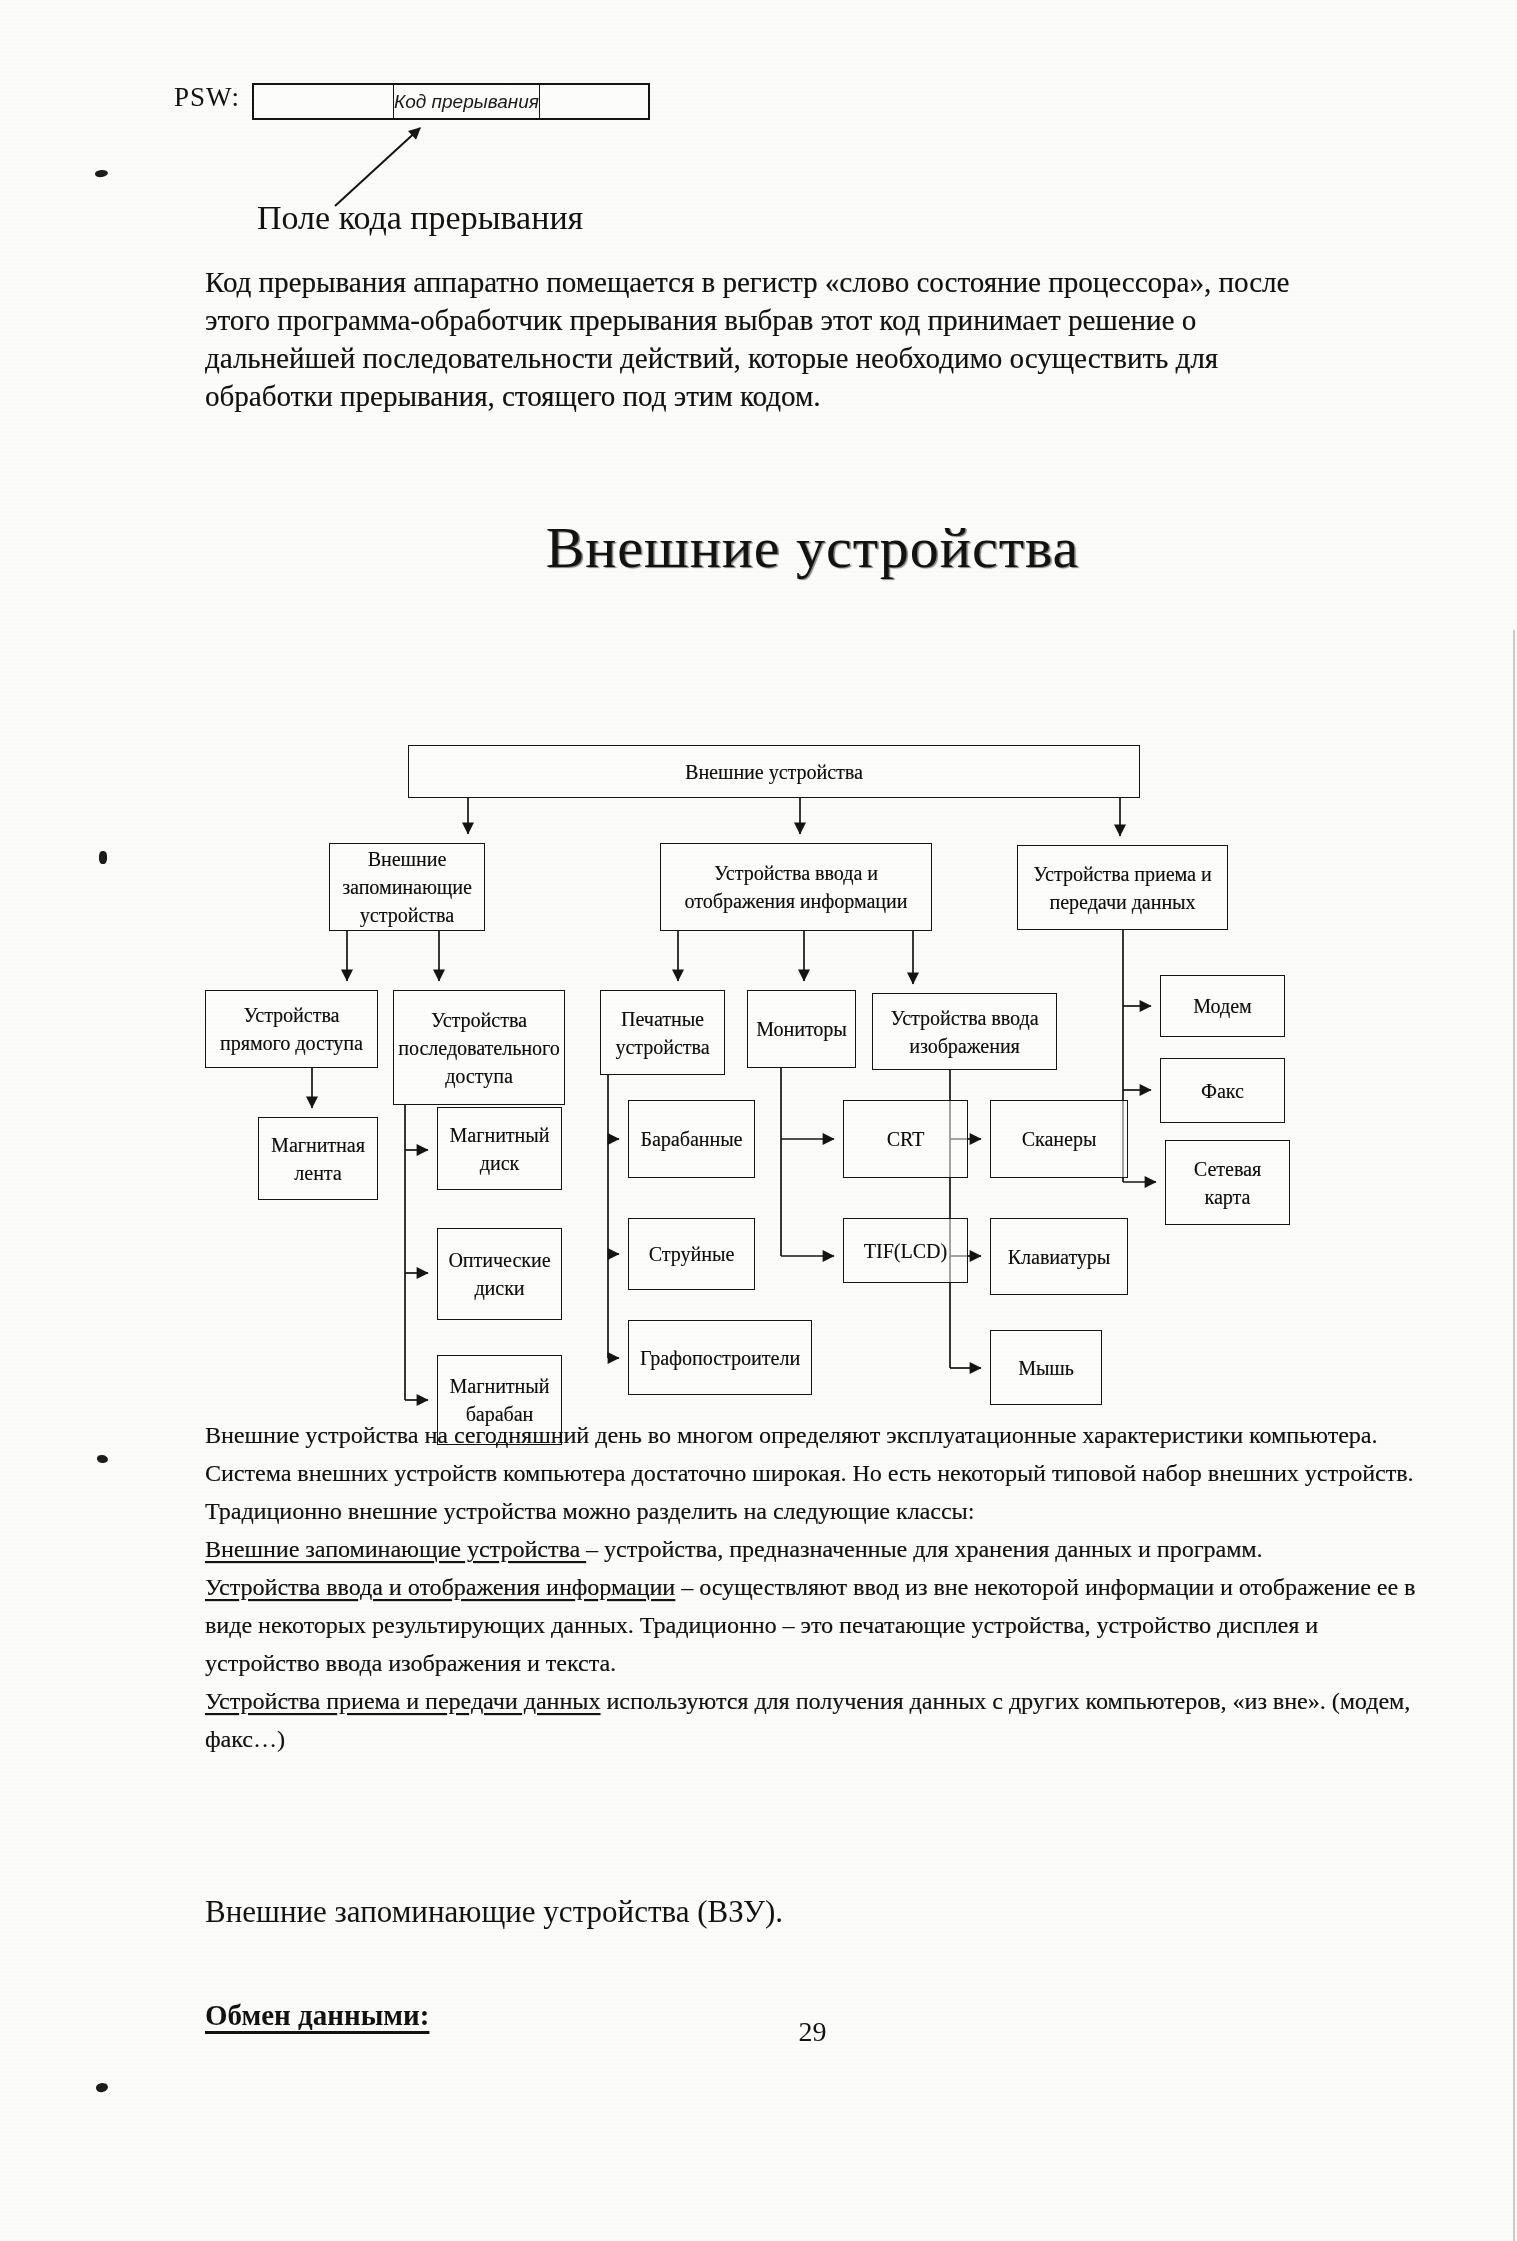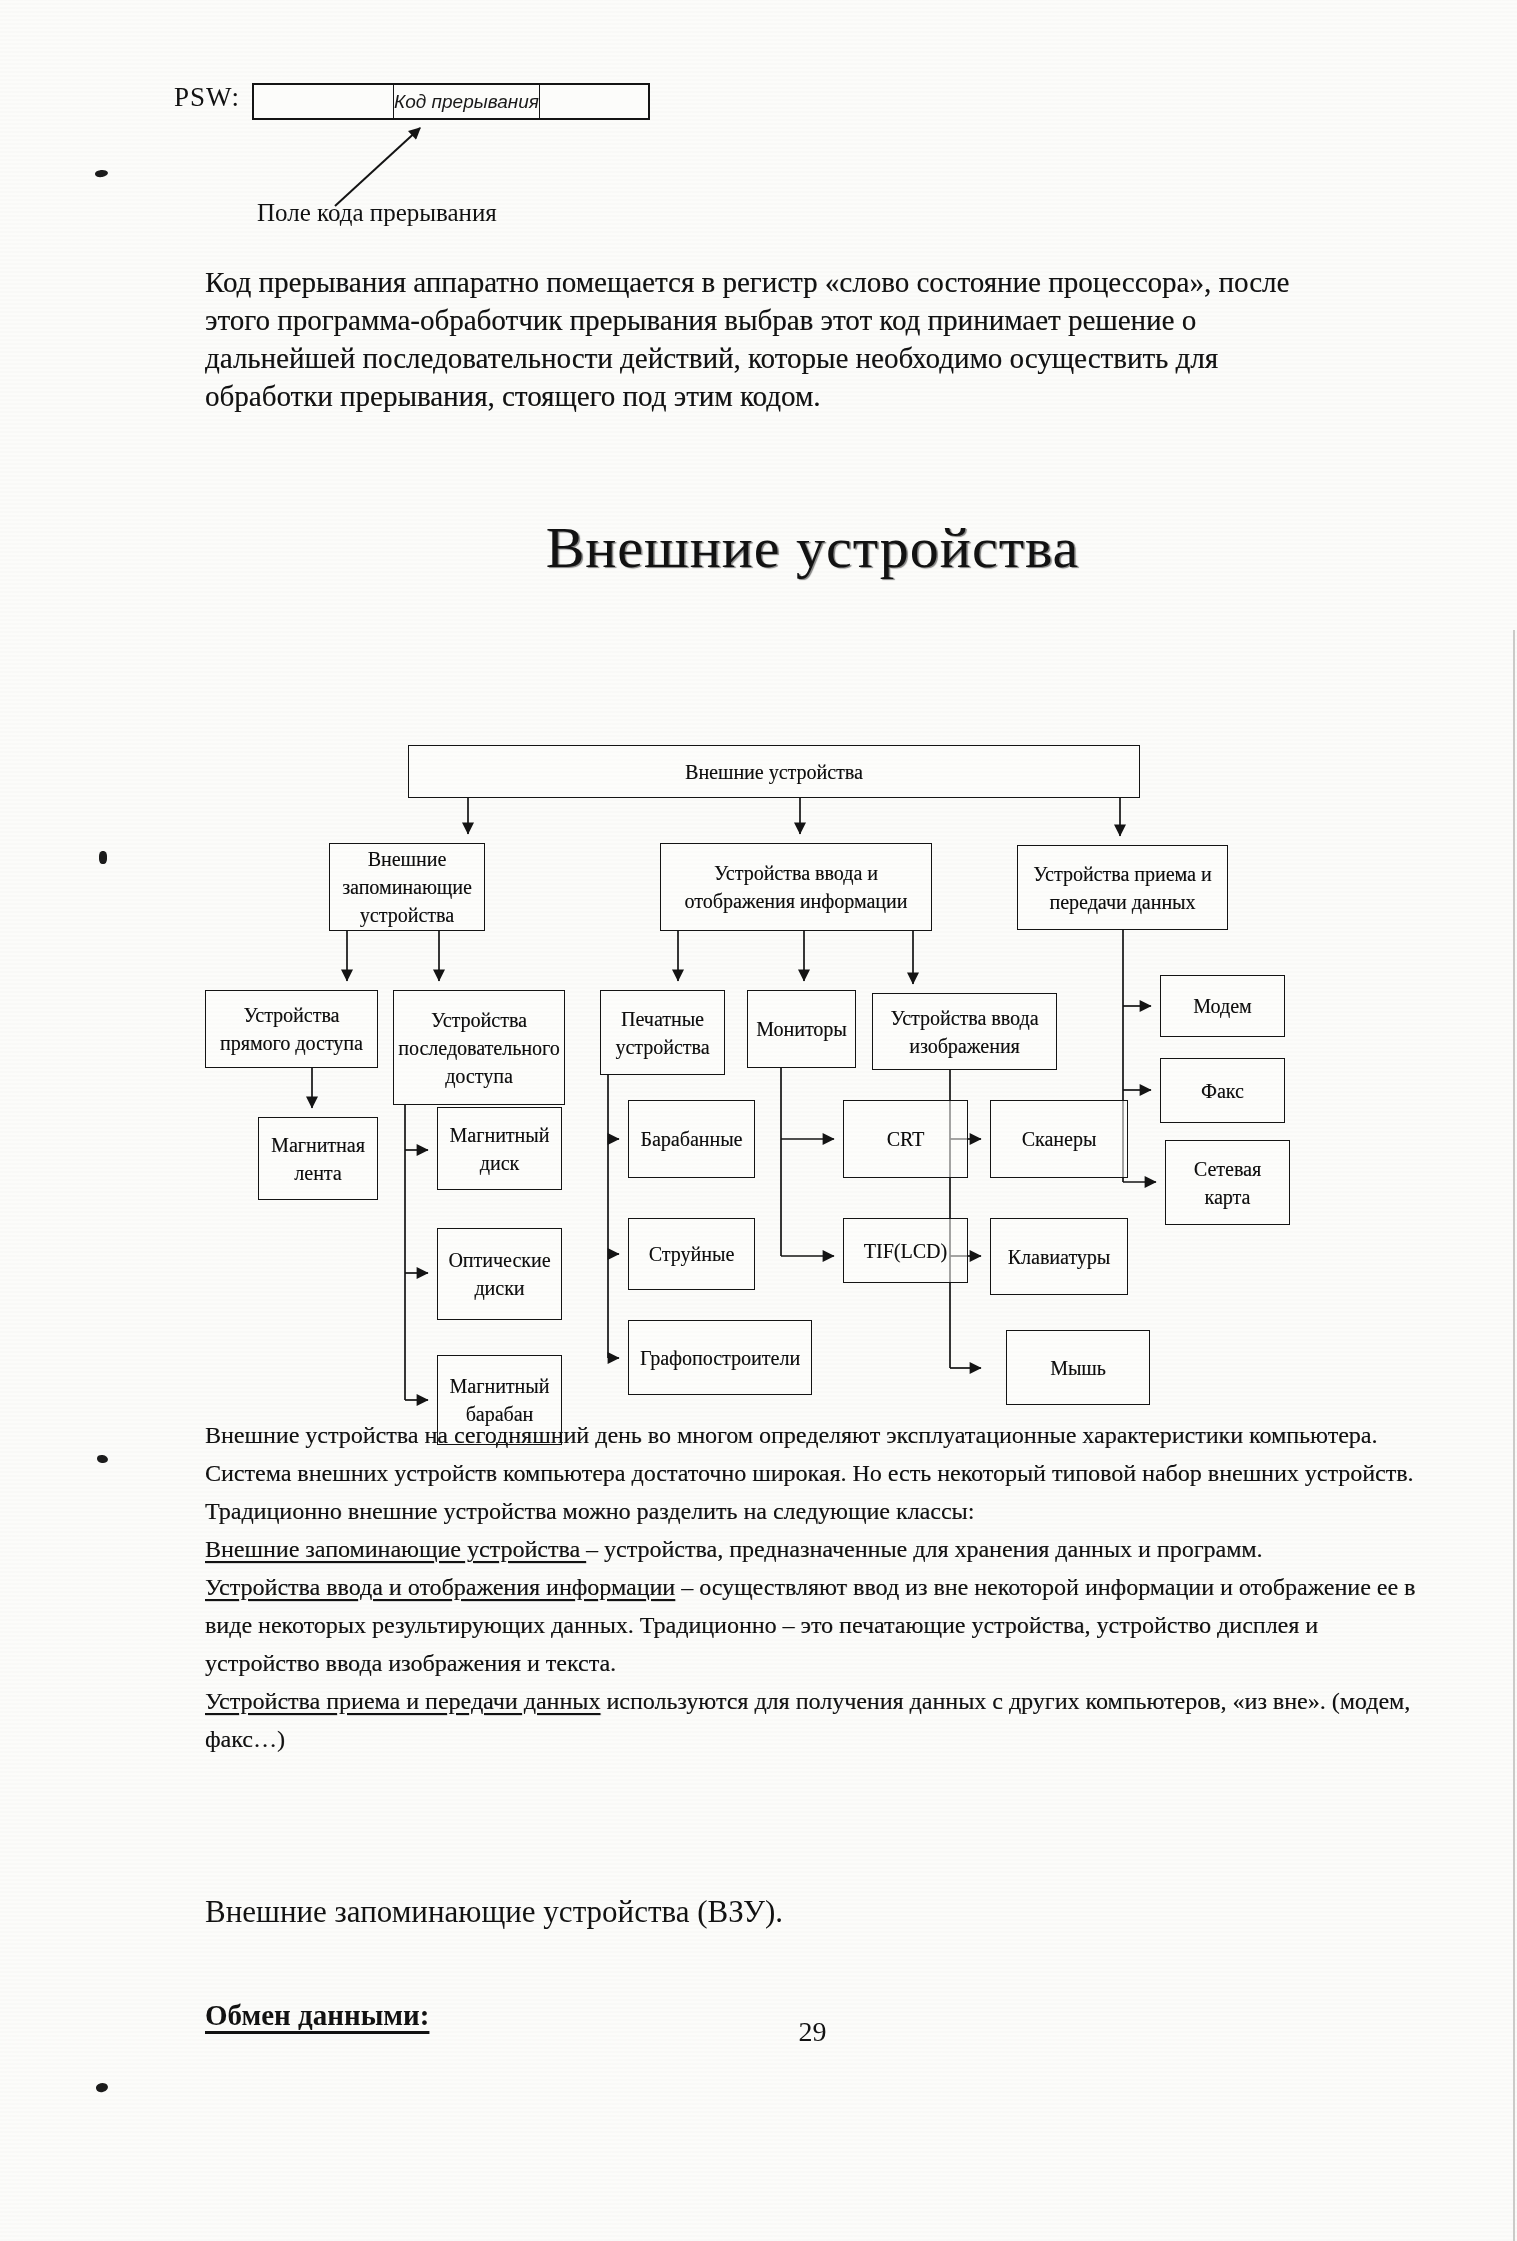--- a/index.html
+++ b/index.html
@@ -19,21 +19,21 @@
   .psw-box{
     position:absolute;left:252px;top:83px;width:398px;height:37px;
     border:2px solid #141414;display:flex;background:#fcfcfa;box-sizing:border-box;
   }
   .psw-cell{height:100%;box-sizing:border-box;display:flex;align-items:center;justify-content:center;font-style:italic;}
   .psw-cell.c1{width:139px;}
   .psw-cell.c2{width:147px;border-left:1.5px solid #141414;border-right:1.5px solid #141414;
     font-family:"Liberation Sans", sans-serif;font-size:19px;color:#1a1a1a;}
   .psw-cell.c3{flex:1;}
   .psw-arrow{position:absolute;left:240px;top:116px;}
-  .psw-caption{position:absolute;left:257px;top:199px;font-size:25px;}
+  .psw-caption{position:absolute;left:257px;top:199px;font-size:34px;}
   
   .intro{
     position:absolute;left:205px;top:263px;width:1100px;
     font-size:29px;line-height:38px;text-shadow:0.3px 0.3px 0 rgba(0,0,0,0.45);
   }
   
   .title{
     position:absolute;left:205px;top:514px;width:1215px;margin:0;
     text-align:center;font-size:58px;font-weight:400;
     text-shadow:1.5px 1px 1px rgba(35,35,35,0.55);
@@ -176,21 +176,21 @@
 диски</div>
     <div class="node" style="left:297px;top:625px;width:125px;height:90px;">Магнитный
 барабан</div>
     <div class="node" style="left:488px;top:370px;width:127px;height:78px;">Барабанные</div>
     <div class="node" style="left:488px;top:488px;width:127px;height:72px;">Струйные</div>
     <div class="node" style="left:488px;top:590px;width:184px;height:75px;">Графопостроители</div>
     <div class="node" style="left:703px;top:370px;width:125px;height:78px;">CRT</div>
     <div class="node" style="left:703px;top:488px;width:125px;height:65px;">TIF(LCD)</div>
     <div class="node" style="left:850px;top:370px;width:138px;height:78px;">Сканеры</div>
     <div class="node" style="left:850px;top:488px;width:138px;height:77px;">Клавиатуры</div>
-    <div class="node" style="left:850px;top:600px;width:144px;height:75px;margin-left:16px;">Мышь</div>
+    <div class="node" style="left:850px;top:600px;width:112px;height:75px;">Мышь</div>
     <div class="node" style="left:1020px;top:245px;width:125px;height:62px;">Модем</div>
     <div class="node" style="left:1020px;top:328px;width:125px;height:65px;">Факс</div>
     <div class="node" style="left:1025px;top:410px;width:125px;height:85px;">Сетевая
 карта</div>
   </div>
 
   <div class="bodytext">
     <p>Внешние устройства на сегодняшний день во многом определяют эксплуатационные характеристики компьютера. Система внешних устройств компьютера достаточно широкая. Но есть некоторый типовой набор внешних устройств. Традиционно внешние устройства можно разделить на следующие классы:</p>
     <p><span class="ul">Внешние запоминающие устройства </span><span>– устройства, предназначенные для хранения данных и программ.</span></p>
     <p><span class="ul">Устройства ввода и отображения информации</span><span> – осуществляют ввод из вне некоторой информации и отображение ее в виде некоторых результирующих данных. Традиционно – это печатающие устройства, устройство дисплея и устройство ввода изображения и текста.</span></p>

